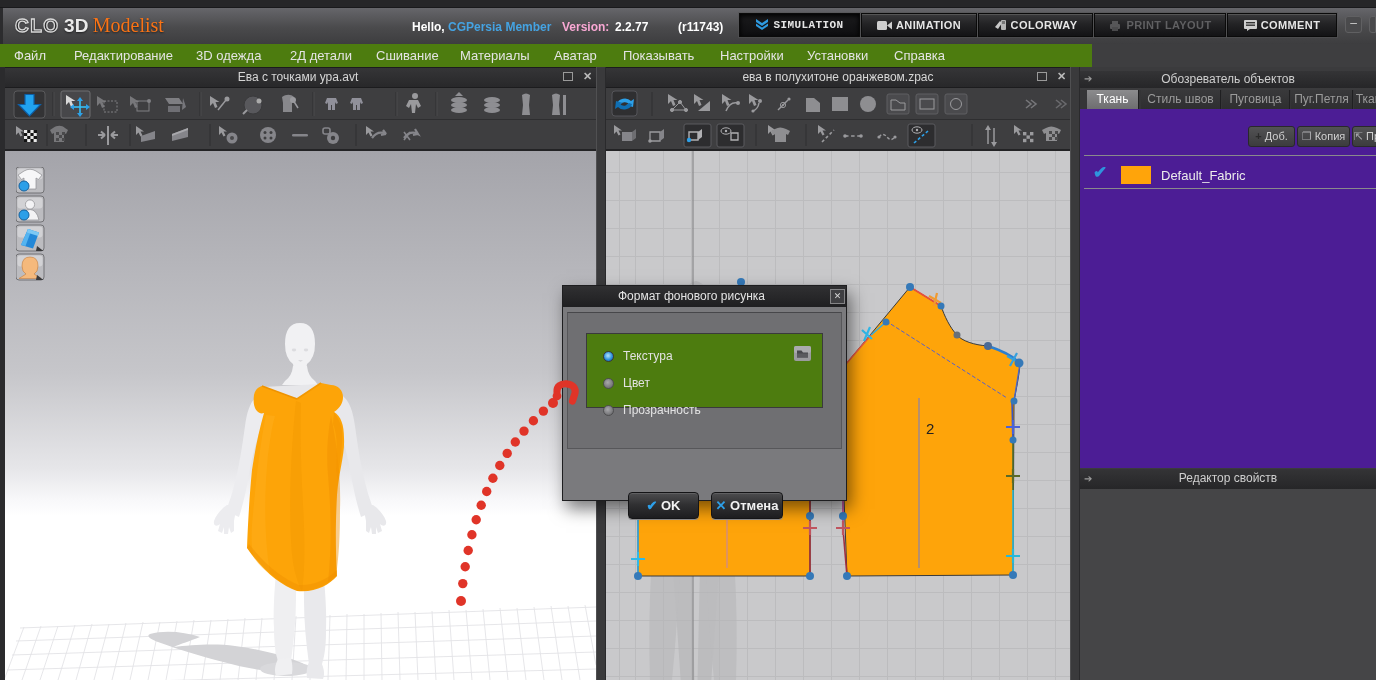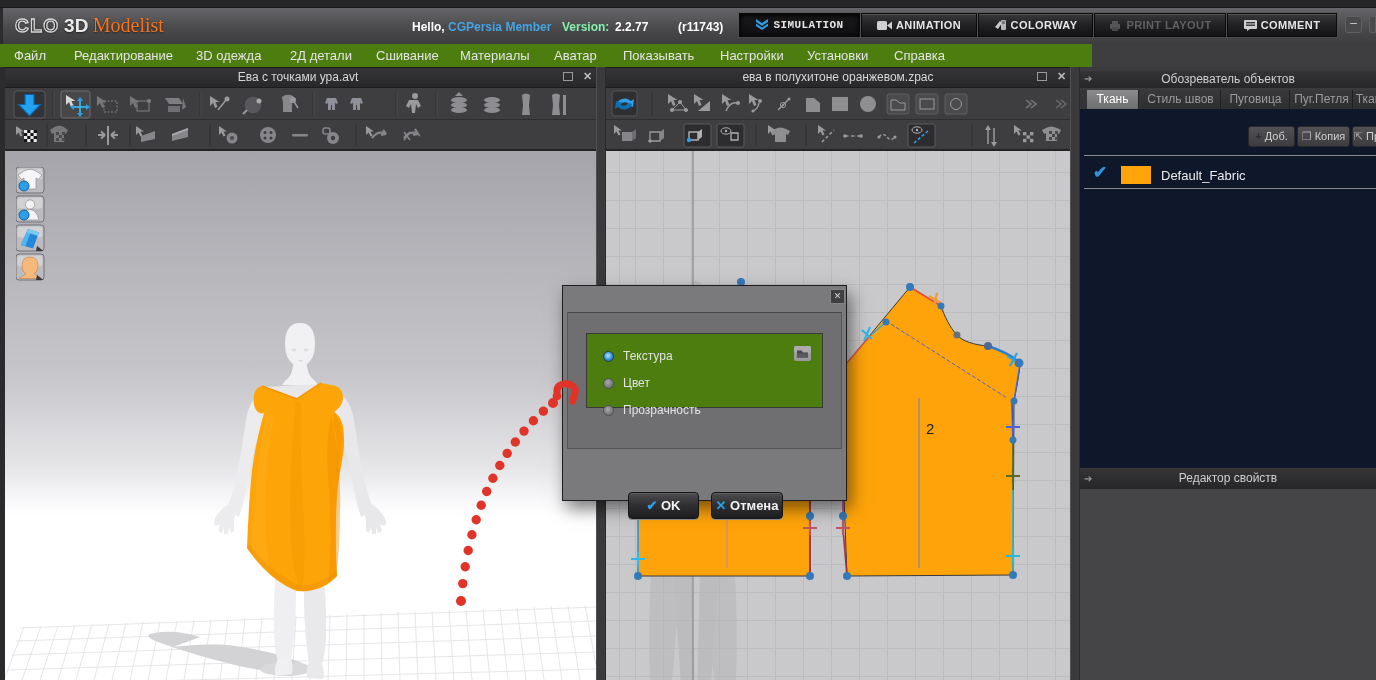--- a/index.html
+++ b/index.html
@@ -49,21 +49,21 @@
 .radio.on{background:radial-gradient(circle at 45% 40%,#9ed6f6 10%,#2f93dd 55%,#1565ab 85%);border:1px solid #38383a;}
 .rlab{position:absolute;color:#e2e2e2;font-size:12px;}
 .dbtn{position:absolute;top:0;height:27px;background:linear-gradient(#4d4d4f,#313133 45%,#1d1d1f);border:1px solid #141416;border-radius:4px;box-sizing:border-box;box-shadow:inset 0 1px 0 #606062,0 1px 0 #8a8a8c;color:#f2f2f2;font-size:13px;font-weight:bold;text-align:center;line-height:25px;}
 </style></head>
 <body>
 
 <div class="abs" id="strip0"></div>
 <div class="abs" id="band"></div>
 <div class="abs" id="logo"><span class="clo">CLO</span> <span class="td">3D</span> <span class="mod">Modelist</span></div>
 <span class="abs hello" style="left:412px;">Hello, <span style="color:#45a3e2;">CGPersia Member</span></span>
-<span class="abs hello" style="left:562px;color:#86efac;">Version:</span>
+<span class="abs hello" style="left:562px;color:#f9a8d4;">Version:</span>
 <span class="abs hello" style="left:615px;">2.2.77</span>
 <span class="abs hello" style="left:678px;text-align:right;">(r11743)</span>
 <div class="abs winbtn" style="left:1345px;text-align:center;line-height:13px;font-size:12px;">–</div>
 <div class="abs winbtn" style="left:1369px;width:7px;border-radius:3px 0 0 3px;"></div>
 <div class="abs" id="modegrp">
 <div class="mbtn on" style="left:0;width:121px;font-family:Liberation Mono, monospace;"><svg width="14" height="12" style="vertical-align:-2px;margin-right:4px;" viewBox="0 0 14 12">
         <path d="M1 1 L7 5 L13 1 L13 4 L7 8 L1 4 Z" fill="#2e9ae0"></path>
         <path d="M1 5.5 L7 9.5 L13 5.5 L13 8 L7 12 L1 8 Z" fill="#2e9ae0"></path>
       </svg>SIMULATION</div>
 <div class="mbtn" style="left:122px;width:116px;"><svg width="15" height="11" style="vertical-align:-2px;margin-right:4px;" viewBox="0 0 15 11">
@@ -565,38 +565,39 @@
       <span class="parr">➔</span>
       <span style="display:block;text-align:center;">Обозреватель объектов</span>
     </div>
 <div class="abs" style="left:0;top:23px;width:296px;height:19px;background:#353537;">
 <div class="tab on" style="left:7px;width:52px;">Ткань</div>
 <div class="tab" style="left:61px;width:80px;">Стиль швов</div>
 <div class="tab" style="left:142px;width:68px;">Пуговица</div>
 <div class="tab" style="left:211px;width:62px;">Пуг.Петля</div>
 <div class="tab" style="left:274px;width:30px;">Ткан</div>
 </div>
-<div class="abs" style="left:0;top:42px;width:296px;height:359px;background:#0f172a;">
+<div class="abs" style="left:0;top:42px;width:296px;height:359px;background:#4c1d95;">
 <div class="rbtn" style="left:168px;top:17px;width:47px;"><b style="color:#2a2a2a;">+</b> Доб.</div>
 <div class="rbtn" style="left:217px;top:17px;width:53px;"><span style="color:#a9a9ac;">❐</span> Копия</div>
 <div class="rbtn" style="left:272px;top:17px;width:30px;"><span style="color:#a9a9ac;">⇱</span> Пр</div>
 <div class="abs" style="left:4px;top:46px;width:292px;height:1px;background:#8a8a8c;"></div>
 <div class="abs" style="left:13px;top:53px;width:20px;height:16px;color:#2f94dd;font-size:17px;font-weight:bold;">✔</div>
 <div class="abs" style="left:41px;top:57px;width:30px;height:18px;background:#ffa40a;"></div>
 <div class="abs" style="left:81px;top:59px;color:#ececec;font-size:13px;">Default_Fabric</div>
 <div class="abs" style="left:4px;top:79px;width:292px;height:1px;background:#8a8a8c;"></div>
 </div>
 <div class="phead" style="top:402px;height:20px;line-height:19px;">
       <span class="parr" style="top:5px;">➔</span>
       <span style="display:block;text-align:center;">Редактор свойств</span>
     </div>
 <div class="abs" style="left:0;top:422px;width:296px;height:191px;background:#454547;"></div>
 </div>
 
 <div class="abs" id="dlg">
+<div id="dlgtitle" class="tc" style="text-indent:-26px;">Формат фонового рисунка</div>
 <div class="abs" style="left:267px;top:3px;width:13px;height:13px;background:#3f3f42;border:1px solid #848486;color:#d6d6d6;font-size:9px;line-height:12px;text-align:center;">✕</div>
 <div id="dlginner"></div>
 <div id="dlggroup">
 <div class="radio on" style="left:16px;top:17px;"></div>
       <span class="rlab" style="left:36px;top:15px;">Текстура</span>
 <div class="radio" style="left:16px;top:44px;"></div>
       <span class="rlab" style="left:36px;top:42px;">Цвет</span>
 <div class="radio" style="left:16px;top:71px;"></div>
       <span class="rlab" style="left:36px;top:69px;">Прозрачность</span>
 <svg width="17" height="15" style="position:absolute;left:207px;top:12px;" viewBox="0 0 17 15">

